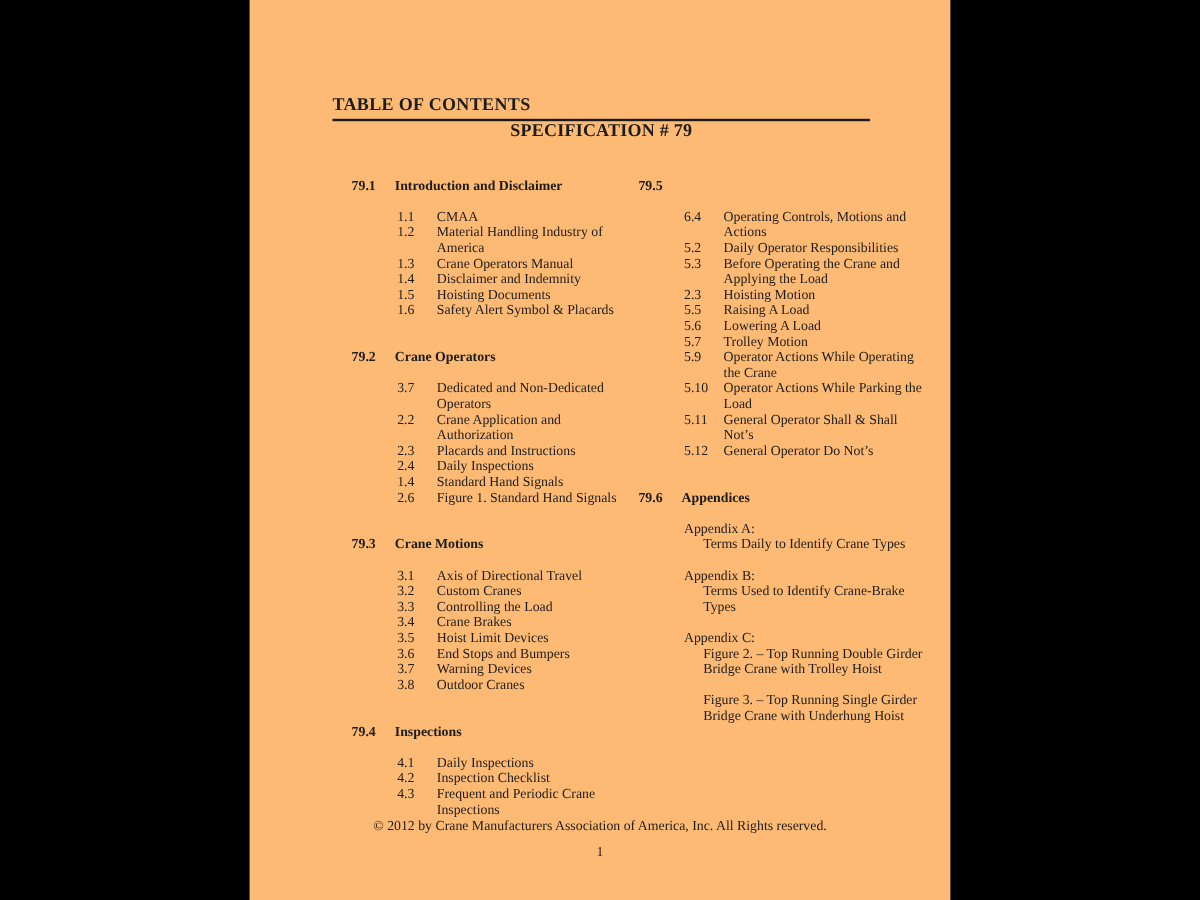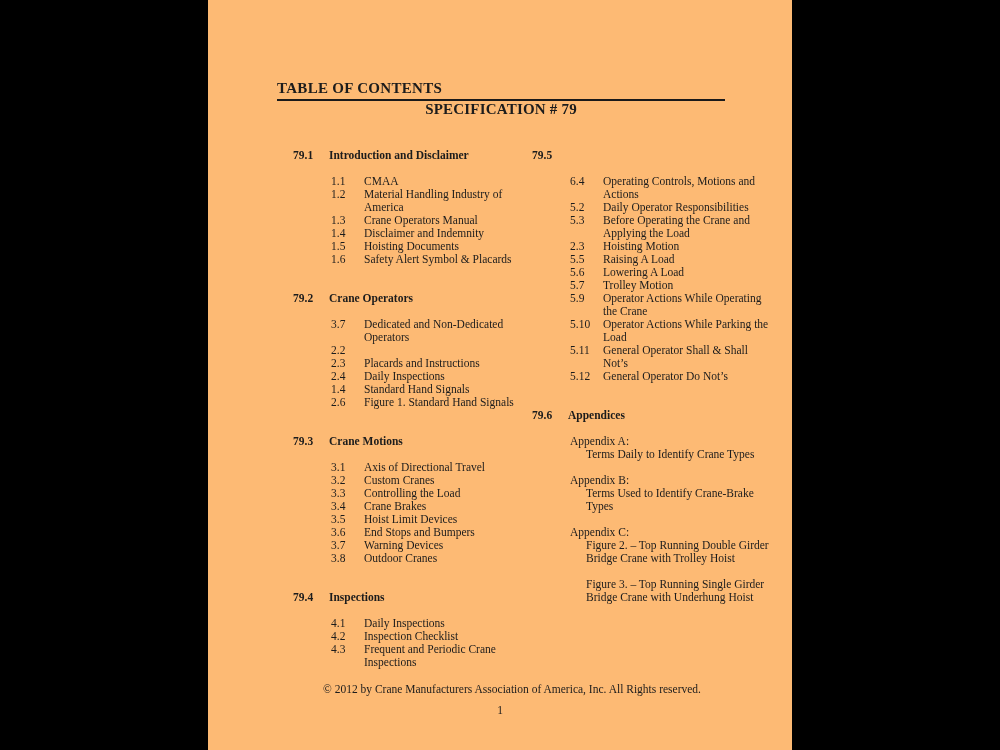--- a/index.html
+++ b/index.html
@@ -52,21 +52,21 @@
   .item { display: flex; margin-left: 38px; }
   .item-num { width: 33px; flex: none; }
   .item-text { width: 160px; }
   .col-right .item-text { width: 172px; }
 
   .appx { margin-top: 13px; margin-left: 38px; }
   .appx.first { margin-top: 0; }
   .appx-text { margin-left: 16px; width: 186px; }
 
   .footer-copyright {
-    position: absolute; left: 12px; top: 683px; width: 584px;
+    position: absolute; left: 0; top: 683px; width: 584px;
     text-align: center; font-size: 11.5px; color: #1c1c1c;
   }
   .page-number {
     position: absolute; left: 0; top: 704px; width: 584px;
     text-align: center; font-size: 11.5px; color: #1c1c1c;
   }
 </style>
 </head>
 <body>
 
@@ -121,20 +121,21 @@
             <span class="sec-num">79.2</span>
             <span class="sec-title">Crane Operators</span>
           </div>
           <div class="items">
             <div class="item">
               <span class="item-num">3.7</span>
               <span class="item-text">Dedicated and Non-Dedicated Operators</span>
             </div>
             <div class="item">
               <span class="item-num">2.2</span>
+              <span class="item-text">Crane Application and Authorization</span>
             </div>
             <div class="item">
               <span class="item-num">2.3</span>
               <span class="item-text">Placards and Instructions</span>
             </div>
             <div class="item">
               <span class="item-num">2.4</span>
               <span class="item-text">Daily Inspections</span>
             </div>
             <div class="item">

